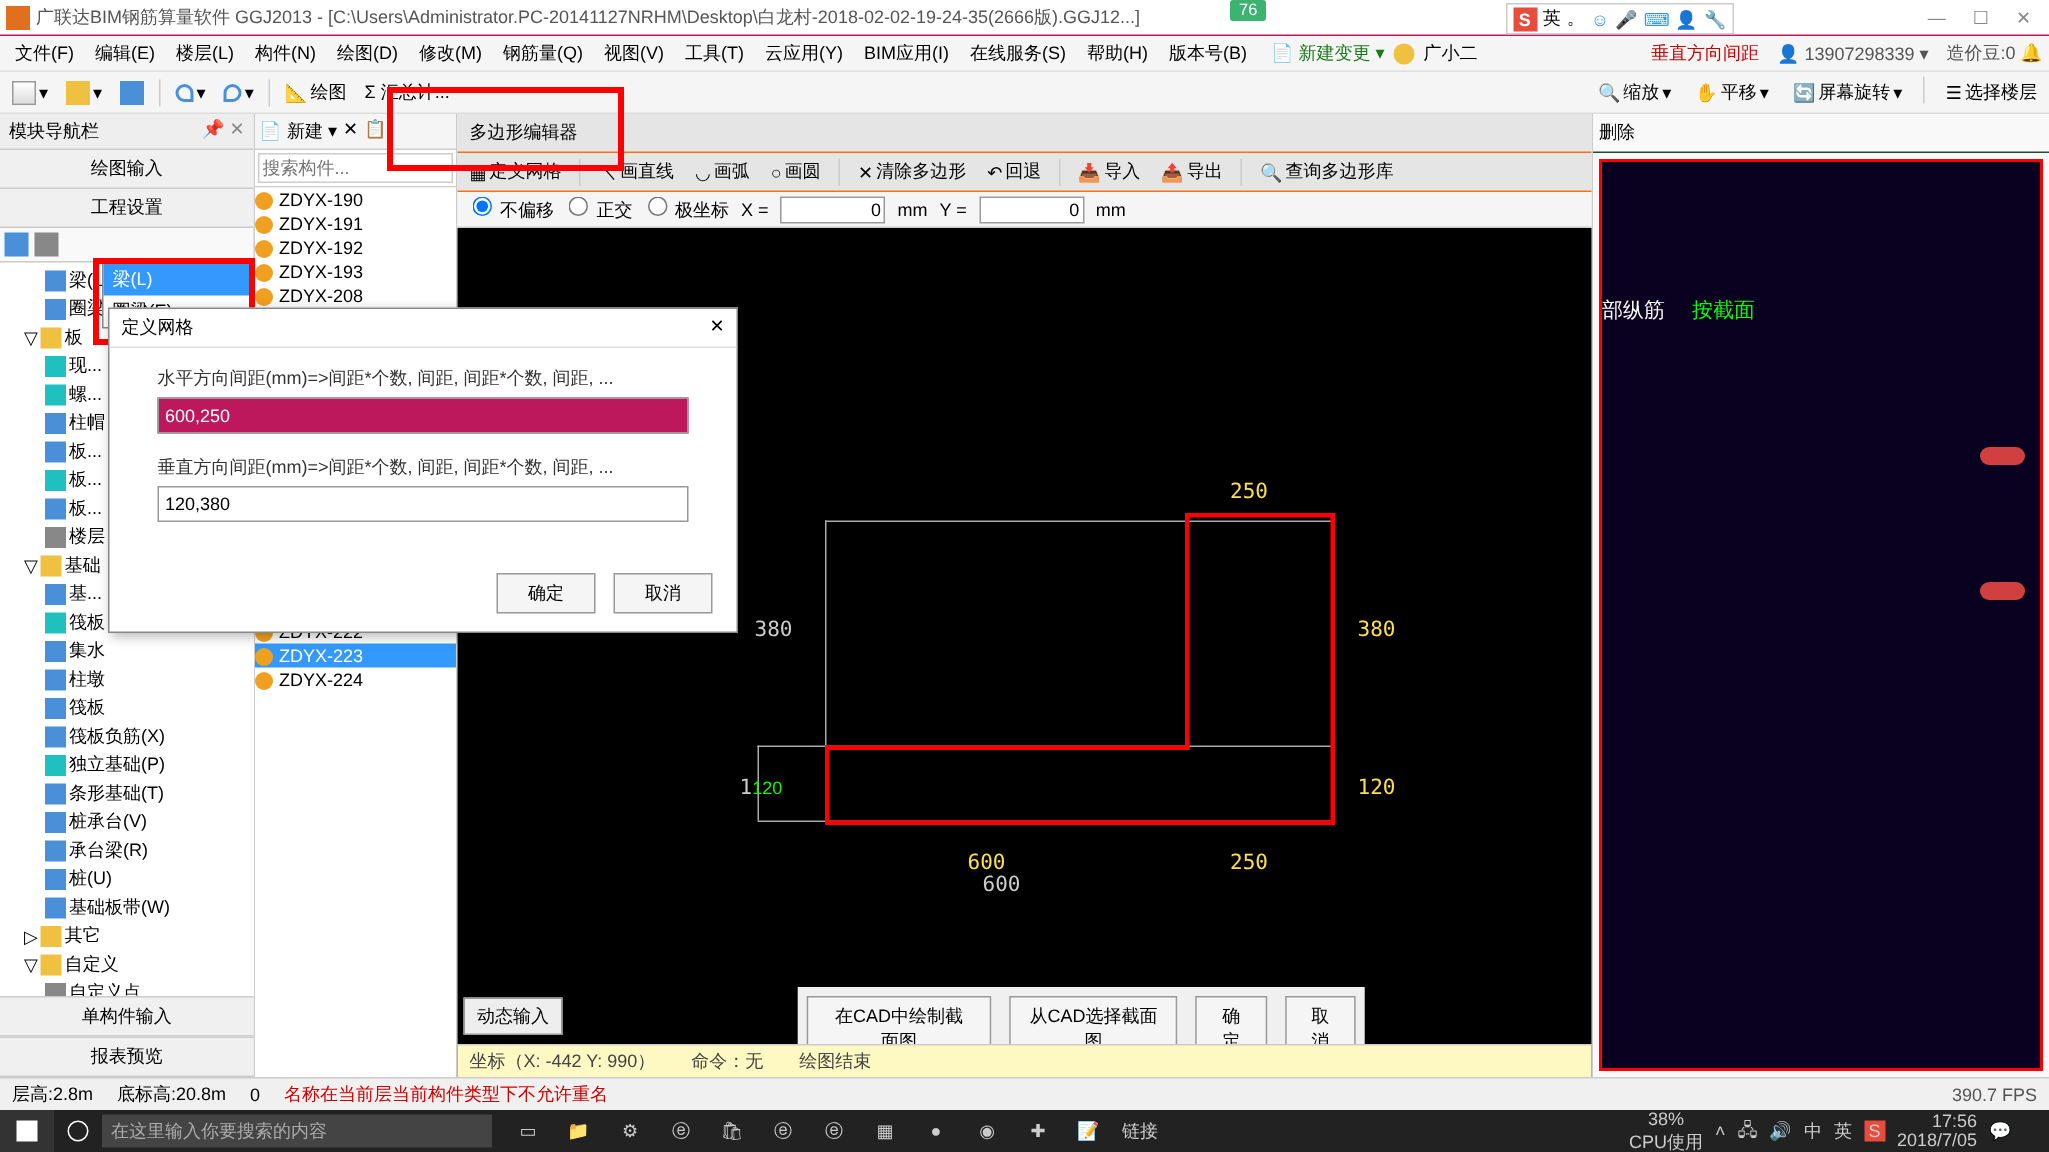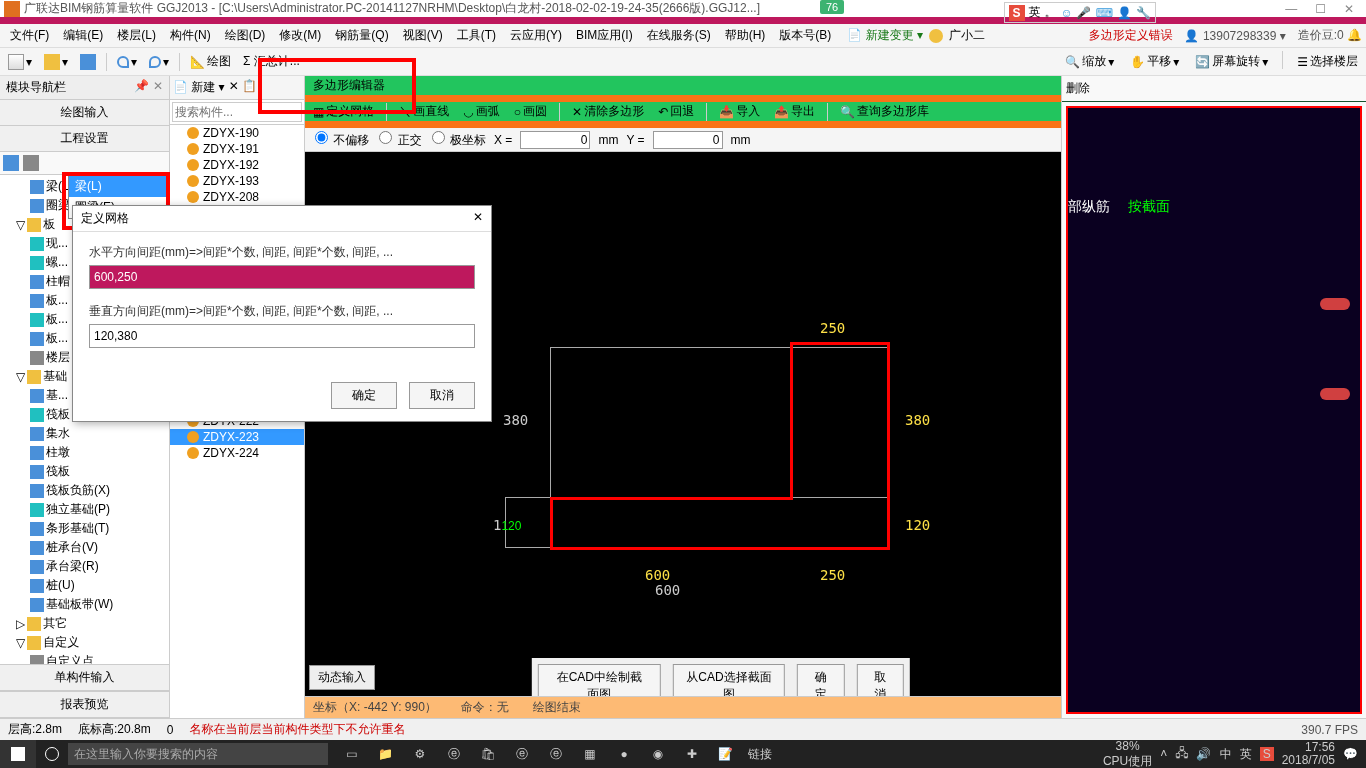--- a/index.html
+++ b/index.html
@@ -1,17 +1,17 @@
 <!DOCTYPE html>
 <html><head>
 <meta charset="utf-8">
 <style>
 *{box-sizing:border-box;margin:0;padding:0;font-family:"Microsoft YaHei",SimSun,sans-serif;font-size:12px}
 body{width:1366px;height:768px;background:#fff;position:relative;overflow:hidden}
-.titlebar{height:24px;background:#fff;border-bottom:7px solid #be185d;display:flex;align-items:center;padding:0 4px}
+.titlebar{height:24px;background:#fff;border-bottom:1px solid #be185d;display:flex;align-items:center;padding:0 4px}
 .titlebar .icon{width:16px;height:16px;background:#e07020;margin-right:4px}
 .titlebar .title{flex:0 0 auto;color:#555}
 .titlebar .spacer{flex:1}
 .titlebar .win-btns{display:flex;gap:18px;padding-right:8px}
 .titlebar .win-btns span{color:#888;cursor:pointer}
 .top-badge{position:absolute;top:0;left:820px;background:#3cb371;color:#fff;padding:1px 6px;border-radius:2px;font-size:11px}
 .ime-box{position:absolute;top:2px;right:210px;display:flex;align-items:center;gap:4px;border:1px solid #ccc;padding:1px 4px}
 .ime-box .s{background:#e74c3c;color:#fff;width:16px;height:16px;display:flex;align-items:center;justify-content:center;font-weight:bold}
 .ime-box .icn{color:#3498db}
 .menubar{height:24px;background:#f5f5f5;display:flex;align-items:center;padding:0 4px;gap:2px;border-bottom:1px solid #ddd}
@@ -46,67 +46,67 @@
 .folder{background:#f0c040}
 .leaf-blue{background:#4a90d9}
 .leaf-cyan{background:#20c0c0}
 .leaf-gray{background:#888}
 .bottom-tabs .panel-tab{border-top:1px solid #ccc}
 .mid-panel{width:135px;border-right:1px solid #ccc;display:flex;flex-direction:column}
 .mid-tb{padding:3px;display:flex;gap:4px;border-bottom:1px solid #ccc;background:#f5f5f5}
 .search-row{padding:2px;border-bottom:1px solid #ccc}
 .search-row input{width:100%;border:1px solid #ccc;padding:2px}
 .item-list{flex:1;overflow:auto;background:#fff}
-.item-list .item{padding:1px 17px;display:flex;align-items:center;gap:4px}
+.item-list .item{padding:1px 0;display:flex;align-items:flex-end;gap:4px}
 .item-list .item .gear{width:12px;height:12px;background:#f0a020;border-radius:50%}
 .item-list .item.sel{background:#3399ff;color:#fff}
 .canvas-area{flex:1;display:flex;flex-direction:column;position:relative}
-.canvas-tb{height:26px;background:#22c55e;border-bottom:7px solid #f97316;display:flex;align-items:center;padding:0 4px;gap:6px}
+.canvas-tb{height:26px;background:#e5e5e5;border-bottom:1px solid #f97316;display:flex;align-items:center;padding:0 4px;gap:6px}
 .canvas-tb .btn{padding:2px 4px;cursor:pointer;display:flex;align-items:center;gap:2px}
 .coord-bar{height:24px;background:#f5f5f5;border-bottom:1px solid #ccc;display:flex;align-items:center;padding:0 8px;gap:8px}
 .coord-bar input[type=radio]{margin:0 2px}
 .coord-bar .num-input{width:70px;border:1px solid #999;padding:1px 2px;text-align:right;background:#fff}
 .canvas{flex:1;background:#000;position:relative}
 .dim-text{position:absolute;color:#fde047;font-size:14px;font-family:monospace}
 .dim-text.white{color:#ccc}
 .shape-line{position:absolute;background:#aaa}
 .shape-line.red{background:#f00}
 .dyn-input{position:absolute;bottom:28px;left:4px;background:#eee;border:1px solid #999;padding:3px 8px}
 .canvas-btns{position:absolute;bottom:4px;left:50%;transform:translateX(-40%);display:flex;gap:12px;background:#f0f0f0;padding:6px}
 .canvas-btns button{padding:4px 12px;border:1px solid #999;background:#f5f5f5;cursor:pointer}
-.status-row{position:absolute;bottom:0;left:0;right:0;height:22px;background:#fdba74;border-top:1px solid #ccc;display:flex;align-items:center;padding:0 8px;gap:24px;color:#444}
+.status-row{position:absolute;bottom:0;left:0;right:0;height:22px;background:#fef9c3;border-top:1px solid #ccc;display:flex;align-items:center;padding:0 8px;gap:24px;color:#444}
 .right-panel{width:305px;border-left:1px solid #ccc;background:#f9f9f9;display:flex;flex-direction:column}
 .right-panel .del-row{padding:4px;border-bottom:1px solid #14532d}
 .right-preview{flex:1;background:#0a0020;margin:4px;border:2px solid #f00;position:relative}
 .right-preview .lbl{position:absolute;color:#0f0;top:90px;left:20px;font-size:14px}
 .right-preview .lbl2{position:absolute;color:#fff;top:90px;left:0px;font-size:14px}
 .right-preview .bar{position:absolute;width:30px;height:12px;background:#d04040;border-radius:6px}
 .dialog{position:absolute;top:205px;left:72px;width:420px;background:#fff;border:1px solid #888;box-shadow:2px 2px 8px rgba(0,0,0,0.3);z-index:100}
 .dialog .dlg-title{padding:4px 8px;display:flex;justify-content:space-between;border-bottom:1px solid #ddd}
-.dialog .dlg-body{padding:12px 16px}
+.dialog .dlg-body{padding:12px 32px}
 .dialog .dlg-body .lbl{margin-bottom:4px;color:#333}
 .dialog .dlg-body input{width:100%;border:1px solid #999;padding:4px;margin-bottom:14px}
 .dialog .dlg-body input.sel{background:#be185d;color:#fff}
 .dialog .dlg-btns{display:flex;justify-content:flex-end;gap:12px;padding:8px 16px 12px}
 .dialog .dlg-btns button{padding:4px 20px;border:1px solid #999;background:#f5f5f5;cursor:pointer}
 .dropdown{position:absolute;top:175px;left:68px;width:100px;background:#fff;border:1px solid #888;z-index:90}
 .dropdown .dd-item{padding:2px 6px}
 .dropdown .dd-item.hl{background:#3399ff;color:#fff}
 .statusbar{position:absolute;bottom:28px;left:0;right:0;height:22px;background:#f0f0f0;border-top:1px solid #ccc;display:flex;align-items:center;padding:0 8px;gap:16px}
 .statusbar .err-msg{color:#c00}
 .statusbar .fps{margin-left:auto;color:#555}
 .taskbar{position:absolute;bottom:0;left:0;right:0;height:28px;background:#222;display:flex;align-items:center;color:#ccc}
 .taskbar .start{width:36px;height:28px;display:flex;align-items:center;justify-content:center;background:#333}
 .taskbar .start-ico{width:14px;height:14px;background:#fff}
 .taskbar .cortana{width:32px;display:flex;align-items:center;justify-content:center}
 .taskbar .cortana-ico{width:14px;height:14px;border:1.5px solid #fff;border-radius:50%}
 .taskbar .search{width:260px;height:22px;background:#444;color:#aaa;padding:0 6px;display:flex;align-items:center}
 .taskbar .tb-icons{display:flex;gap:2px;margin-left:8px}
 .taskbar .tb-icons .ti{width:32px;height:28px;display:flex;align-items:center;justify-content:center}
-.taskbar .tray{margin-left:auto;display:flex;align-items:center;gap:8px;padding-right:8px}
+.taskbar .tray{margin-left:auto;display:flex;align-items:center;gap:8px;padding-right:25px}
 .taskbar .tray .clock{text-align:right;font-size:11px;line-height:1.1}
 .hl-box1{position:absolute;top:58px;left:258px;width:158px;height:56px;border:4px solid #f00;z-index:50;pointer-events:none}
 .hl-box2{position:absolute;top:172px;left:62px;width:108px;height:58px;border:4px solid #f00;z-index:95;pointer-events:none}
 </style>
 </head>
 <body>
 
 <div class="titlebar">
   <span class="icon"></span>
   <span class="title">广联达BIM钢筋算量软件 GGJ2013 - [C:\Users\Administrator.PC-20141127NRHM\Desktop\白龙村-2018-02-02-19-24-35(2666版).GGJ12...]</span>
@@ -141,21 +141,21 @@
   <span class="mi">工具(T)</span>
   <span class="mi">云应用(Y)</span>
   <span class="mi">BIM应用(I)</span>
   <span class="mi">在线服务(S)</span>
   <span class="mi">帮助(H)</span>
   <span class="mi">版本号(B)</span>
   <span class="new-change">📄 <span>新建变更</span> ▾</span>
   <span class="user-ico"></span>
   <span>广小二</span>
   <div class="right-info">
-    <span class="err">多边形定义错误</span>
+    <span class="err">垂直方向间距</span>
     <span class="phone">👤 <span>13907298339</span> ▾</span>
     <span class="bean"><span>造价豆:0</span> 🔔</span>
   </div>
 </div>
 
 <div class="toolbar1">
   <span class="tb-btn"><span class="tb-ico ico-new"></span>▾</span>
   <span class="tb-btn"><span class="tb-ico ico-open"></span>▾</span>
   <span class="tb-btn">
       <span class="tb-ico ico-save"></span>

